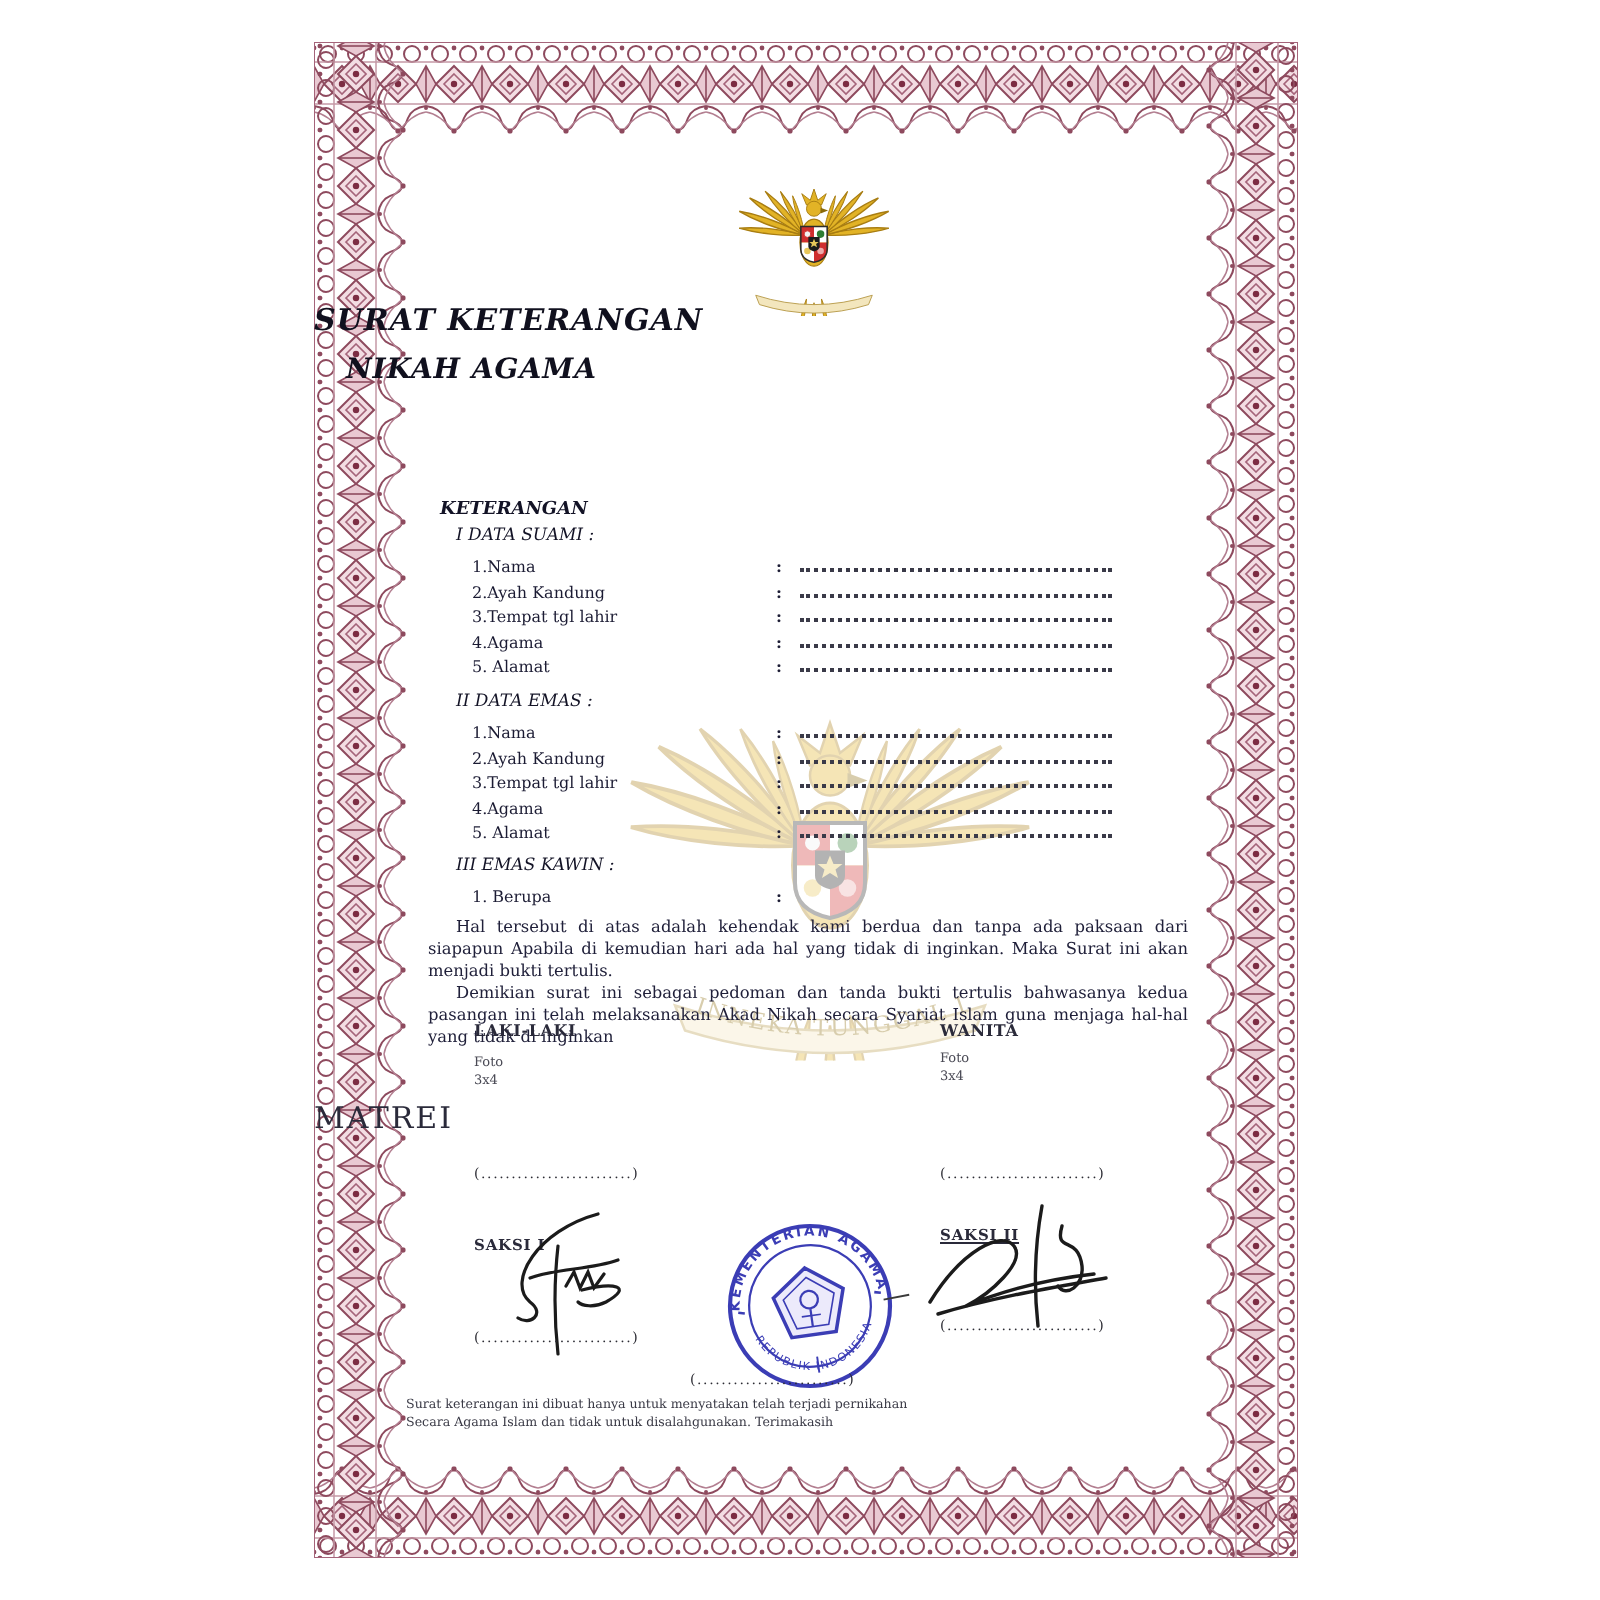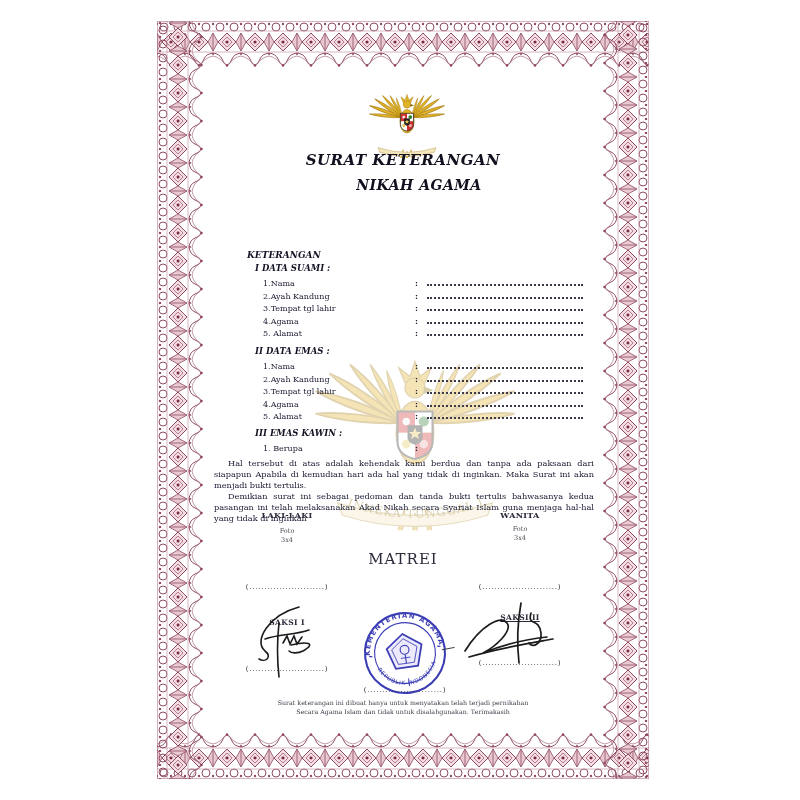--- a/index.html
+++ b/index.html
@@ -1,29 +1,29 @@
 <!DOCTYPE html>
 <html><head>
 <meta charset="utf-8">
 <style>
   html,body{margin:0;padding:0;background:#ffffff;}
   .canvas{position:relative;width:800px;height:800px;background:#ffffff;overflow:hidden;
           font-family:"DejaVu Serif","Liberation Serif",serif;color:#1a1a2b;}
   .certificate{position:absolute;left:157px;top:21px;width:492px;height:758px;background:#ffffff;}
   .frame{position:absolute;left:0;top:0;width:492px;height:758px;}
   .abs{position:absolute;}
-  .ctr{text-align:center;}
+  .ctr{text-align:left;}
   .emblem{left:203px;top:56px;width:94px;height:82px;}
   .watermark{left:133px;top:272px;width:250px;height:262px;opacity:.33;pointer-events:none;}
   .title1{left:0;top:130px;width:492px;font-size:15px;font-weight:bold;font-style:italic;letter-spacing:.5px;color:#10101e;}
   .title2{left:16px;top:156px;width:492px;font-size:14px;font-weight:bold;font-style:italic;letter-spacing:.5px;color:#10101e;}
   .intro{left:66px;top:178px;width:360px;font-size:8px;line-height:11.5px;color:#23233a;}
-  .form{left:90px;top:229px;width:338px;font-size:8px;color:#1b1b33;}
+  .form{left:63px;top:229px;width:338px;font-size:8px;color:#1b1b33;}
   .form-heading{font-size:9px;font-weight:bold;font-style:italic;line-height:11px;margin-bottom:2px;color:#131326;}
-  .form-sub{font-size:8.5px;font-weight:bold;font-style:italic;line-height:11px;margin:0 0 2px 8px;color:#131326;}
+  .form-sub{font-size:8.5px;font-weight:normal;font-style:italic;line-height:11px;margin:0 0 2px 8px;color:#131326;}
   .form-sub.mt1{margin-top:8px;}
   .form-sub.mt2{margin-top:7px;}
   .frow{display:flex;align-items:flex-end;margin-left:16px;height:12.4px;}
   .flabel{flex:0 0 152px;}
   .fcolon{flex:0 0 10px;font-weight:bold;}
   .fdots{flex:1;border-bottom:2px dotted #3a3a48;height:3px;margin:0 2px 2px 2px;}
   .fdots.empty{border-bottom:none;}
   .bodytext{left:57px;top:437px;width:380px;font-size:8.2px;line-height:11px;text-align:justify;color:#20203a;}
   .bodytext p{margin:0;text-indent:14px;}
   .photo-label-left{left:80px;top:489px;width:100px;font-size:8px;font-weight:bold;letter-spacing:.3px;color:#2a2a3a;}

